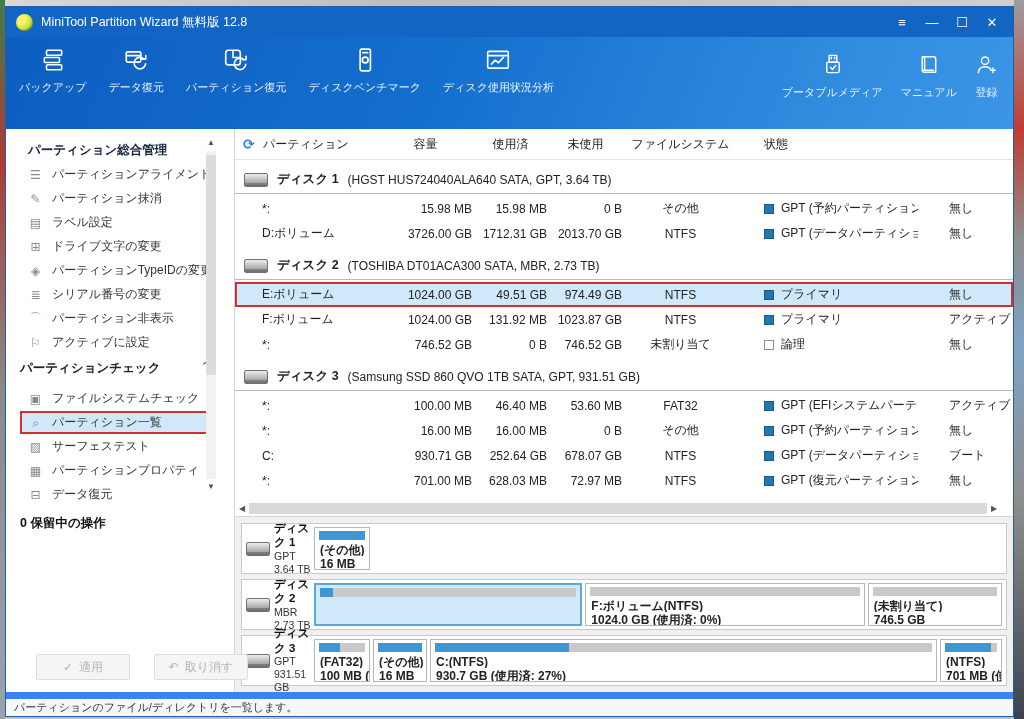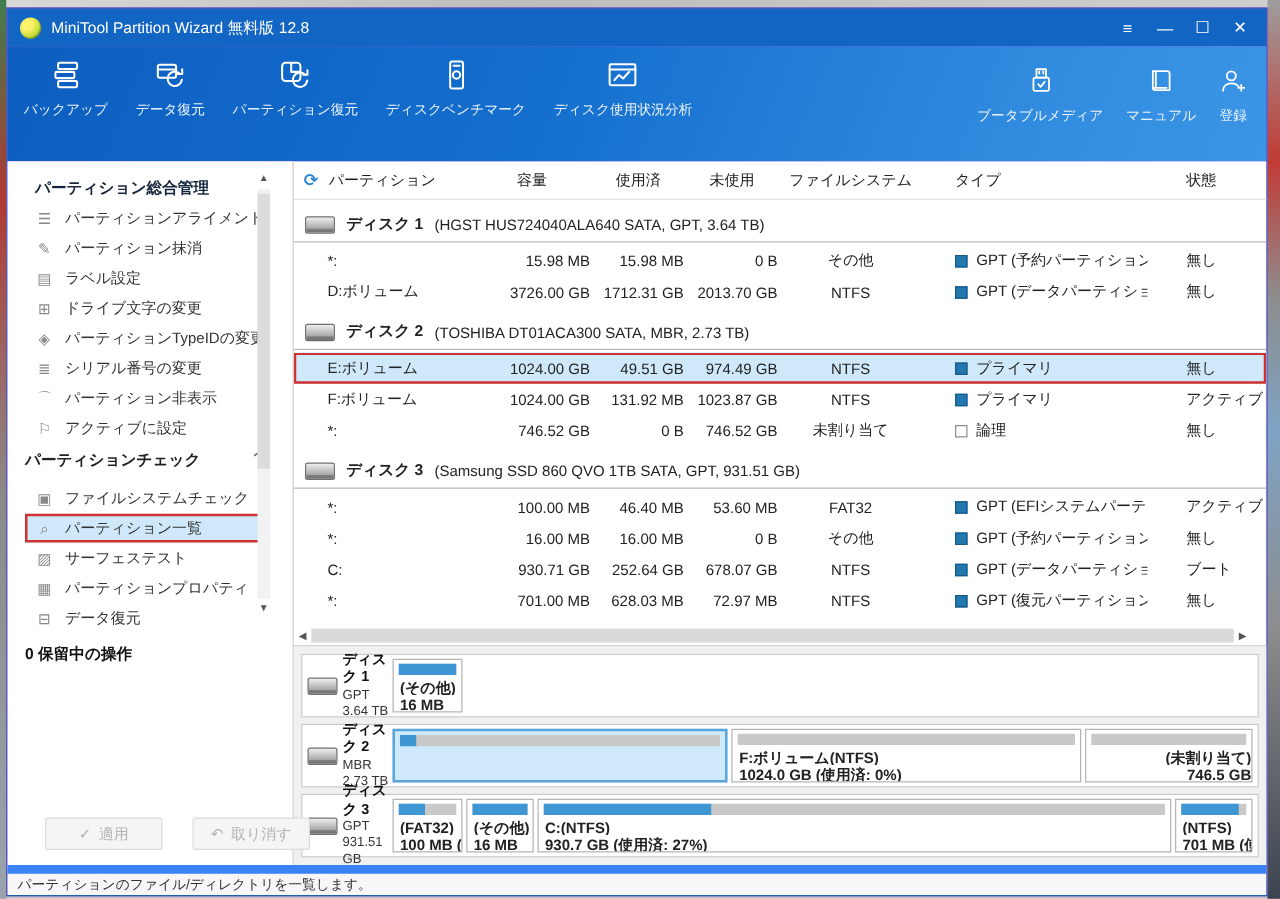--- a/index.html
+++ b/index.html
@@ -3,21 +3,21 @@
 <meta charset="utf-8">
 <style>
   html,body{margin:0;padding:0;}
   body{width:1024px;height:719px;position:relative;overflow:hidden;
        font-family:"Liberation Sans","DejaVu Sans",sans-serif;background:#bfbfbf;}
   
   .strip-top{position:absolute;top:0;left:0;width:100%;height:6px;background:linear-gradient(90deg,#d8d8d8,#bdbdbd 40%,#cfcfcf);}
   .strip-left{position:absolute;top:0;left:0;width:5px;height:100%;background:linear-gradient(#3f7d4e,#b03a31 22%,#8a8a8a 55%,#9aa3ad);}
   .strip-right{position:absolute;top:0;right:0;width:10px;height:100%;background:linear-gradient(#9d9d9d,#c23b35 18%,#8d8d8d 33%,#7fa3c4 48%,#8d8d8d 70%,#3c4350);}
 
-  .window{position:absolute;left:5px;top:6px;width:1009px;height:711px;background:#d946ef;
+  .window{position:absolute;left:5px;top:6px;width:1009px;height:711px;background:#fdba74;
           border:1px solid #1f5fa8;box-sizing:border-box;display:flex;flex-direction:column;}
 
   
   .titlebar{height:30px;flex:0 0 30px;background:#1365c4;display:flex;align-items:center;color:#fff;font-size:12.5px;}
   .logo{width:17px;height:17px;margin:0 8px 0 10px;border-radius:50%;
         background:radial-gradient(circle at 32% 32%,#fdf06a 0 28%,#cfe23a 55%,#7ab82f 100%);
         box-shadow:inset -1px -1px 0 rgba(0,0,0,.25);}
   .win-controls{margin-left:auto;display:flex;align-items:center;gap:4px;padding-right:8px;}
   .win-btn{width:26px;height:22px;display:flex;align-items:center;justify-content:center;color:#fff;font-size:13px;cursor:default;}
 
@@ -324,21 +324,20 @@
     </div>
 
     <div class="content">
       <div class="grid thead" id="table-head">
         <span class="refresh">⟳</span>
       <span class="c0">パーティション</span>
           <span class="hnum">容量</span>
           <span class="hnum">使用済</span>
           <span class="hnum">未使用</span>
           <span class="ctr">ファイルシステム</span>
-          <span class="padded">タイプ</span>
           <span class="padded">状態</span>
         </div>
       <div id="table-body">
           <div class="group">
             <div class="group-head">
               <span class="disk-ico"></span>
               <b>ディスク 1</b>
               <span>(HGST HUS724040ALA640 SATA, GPT, 3.64 TB)</span>
             </div>
             <div class="group-rule"></div>
@@ -510,21 +509,21 @@
                 <div class="pl">E:ボリューム(NTFS)</div>
                 <div class="pl">1024.0 GB (使用済: 4%)</div>
               </div>
               <div class="pblock" style="flex: 2.1 1 0px;">
                 <div class="pbar">
                   <div class="fill" style="width: 0%;"></div>
                 </div>
                 <div class="pl">F:ボリューム(NTFS)</div>
                 <div class="pl">1024.0 GB (使用済: 0%)</div>
               </div>
-              <div class="pblock" style="flex: 1 1 0px; text-align: right;">
+              <div class="pblock" style="flex: 1 1 0px;">
                 <div class="pbar">
                   <div class="fill" style="width: 0%;"></div>
                 </div>
                 <div class="pl">(未割り当て)</div>
                 <div class="pl">746.5 GB</div>
               </div>
             </div>
           </div>
           <div class="diskbox">
             <div class="disklabel">

